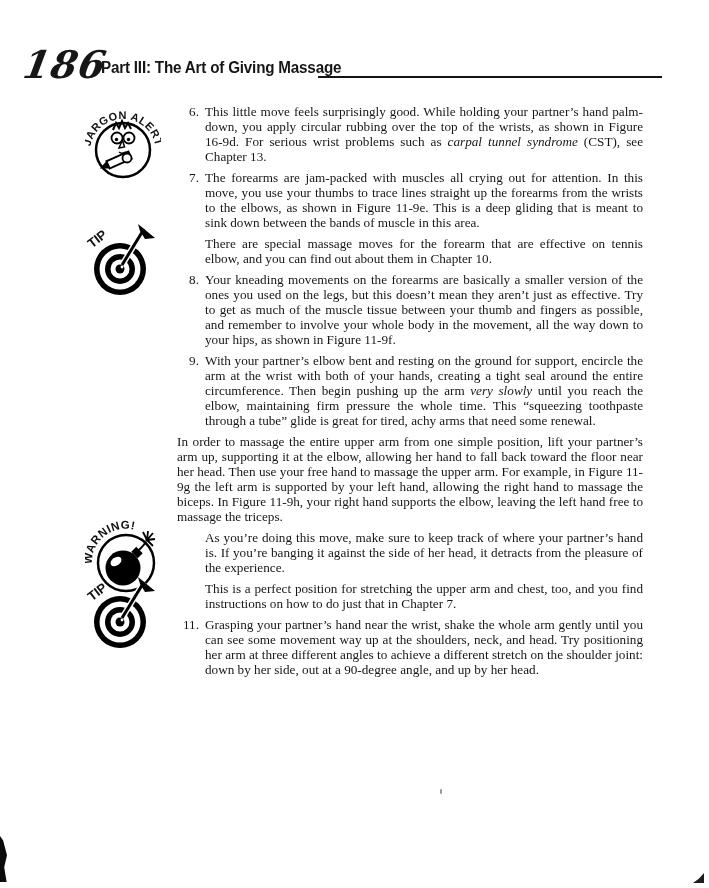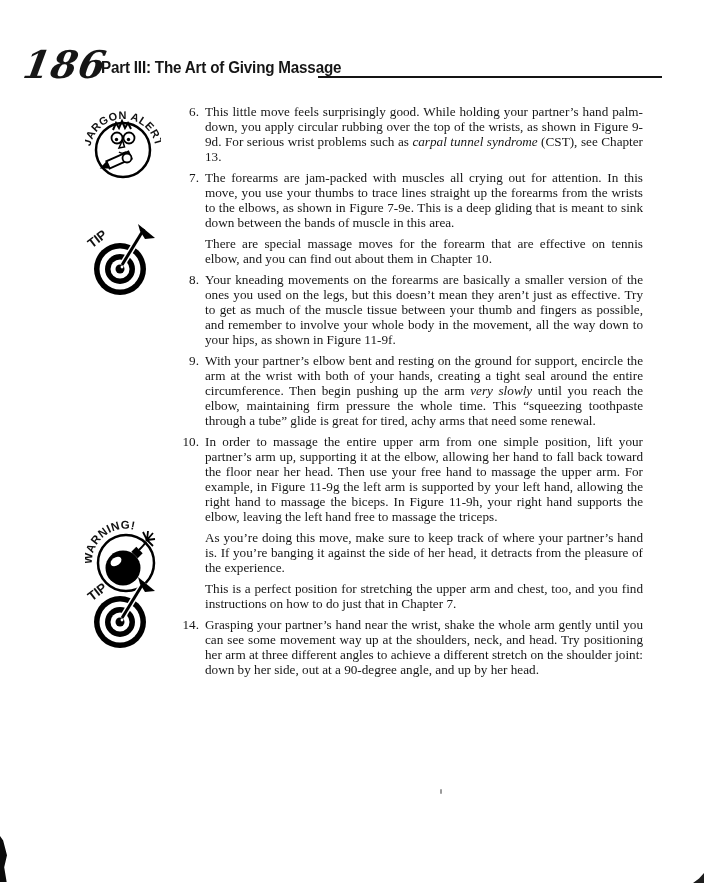--- a/index.html
+++ b/index.html
@@ -84,26 +84,26 @@
           <path d="M37.5,42 L34,50 L39.5,49 Z" fill="#fff" stroke="#000" stroke-width="1.5"></path>
           <path d="M34,54 Q37,56.5 41,54" fill="none" stroke="#000" stroke-width="1.5"></path>
           <g transform="rotate(-24 34 62)">
             <rect x="22" y="58" width="24" height="8" fill="#fff" stroke="#000" stroke-width="2"></rect>
             <path d="M22,58 L13,62 L22,66 Z" fill="#000"></path>
           </g>
           <circle cx="42" cy="60" r="4.5" fill="#fff" stroke="#000" stroke-width="1.8"></circle>
         </svg>
       </span>
       <span class="num">6.</span>
-      <div class="body"><span>This little move feels surprisingly good. While holding your partner’s hand palm-down, you apply circular rubbing over the top of the wrists, as shown in Figure 9-9d. For serious wrist problems such as </span><em>carpal tunnel syndrome</em><span> (CST), see Chapter 13.</span></div>
+      <div class="body"><span>This little move feels surprisingly good. While holding your partner’s hand palm-down, you apply circular rubbing over the top of the wrists, as shown in Figure 16-9d. For serious wrist problems such as </span><em>carpal tunnel syndrome</em><span> (CST), see Chapter 13.</span></div>
     </div>
 
     <div class="block item">
       <span class="num">7.</span>
-      <div class="body"><span>The forearms are jam-packed with muscles all crying out for attention. In this move, you use your thumbs to trace lines straight up the forearms from the wrists to the elbows, as shown in Figure 7-9e. This is a deep gliding that is meant to sink down between the bands of muscle in this area.</span></div>
+      <div class="body"><span>The forearms are jam-packed with muscles all crying out for attention. In this move, you use your thumbs to trace lines straight up the forearms from the wrists to the elbows, as shown in Figure 11-9e. This is a deep gliding that is meant to sink down between the bands of muscle in this area.</span></div>
     </div>
 
     <div class="block note">
       <span class="margin-icon mi-tip1">
         <svg width="74" height="76" viewBox="0 0 74 76">
           <circle cx="35" cy="47" r="26" fill="#000"></circle>
           <circle cx="35" cy="47" r="20.5" fill="#fff"></circle>
           <circle cx="35" cy="47" r="15" fill="#000"></circle>
           <circle cx="35" cy="47" r="9.5" fill="#fff"></circle>
           <circle cx="35" cy="47" r="4.5" fill="#000"></circle>
@@ -121,21 +121,20 @@
       <span class="num">8.</span>
       <div class="body"><span>Your kneading movements on the forearms are basically a smaller version of the ones you used on the legs, but this doesn’t mean they aren’t just as effective. Try to get as much of the muscle tissue between your thumb and fingers as possible, and remember to involve your whole body in the movement, all the way down to your hips, as shown in Figure 11-9f.</span></div>
     </div>
 
     <div class="block item">
       <span class="num">9.</span>
       <div class="body"><span>With your partner’s elbow bent and resting on the ground for support, encircle the arm at the wrist with both of your hands, creating a tight seal around the entire circumference. Then begin pushing up the arm </span><em>very slowly</em><span> until you reach the elbow, maintaining firm pressure the whole time. This “squeezing toothpaste through a tube” glide is great for tired, achy arms that need some renewal.</span></div>
     </div>
 
     <div class="block item">
-      <span class="num">10.</span>
       <div class="body"><span>In order to massage the entire upper arm from one simple position, lift your partner’s arm up, supporting it at the elbow, allowing her hand to fall back toward the floor near her head. Then use your free hand to massage the upper arm. For example, in Figure 11-9g the left arm is supported by your left hand, allowing the right hand to massage the biceps. In Figure 11-9h, your right hand supports the elbow, leaving the left hand free to massage the triceps.</span></div>
     </div>
 
     <div class="block note">
       <span class="margin-icon mi-warning">
         <svg width="78" height="80" viewBox="0 0 78 80">
           <path id="warn-arc" d="M 7,52 A 34,34 0 0 1 67,27" fill="none"></path>
           <text font-size="11.5" font-weight="bold" letter-spacing="0.5" fill="#111">
             <textPath href="#warn-arc" startOffset="2%">WARNING!</textPath>
           </text>
@@ -163,21 +162,21 @@
           <path d="M59,7 L37,43" stroke="#fff" stroke-width="6"></path>
           <path d="M59,7 L37,43" stroke="#000" stroke-width="3"></path>
           <path d="M53,2 L70,16 L60,17 L55,9 Z" fill="#000"></path>
           <text x="4" y="22" font-size="13" font-weight="bold" fill="#111" transform="rotate(-38 12 20)">TIP</text>
         </svg>
       </span>
       <div class="body"><span>This is a perfect position for stretching the upper arm and chest, too, and you find instructions on how to do just that in Chapter 7.</span></div>
     </div>
 
     <div class="block item">
-      <span class="num">14.</span>
+      <span class="num">11.</span>
       <div class="body"><span>Grasping your partner’s hand near the wrist, shake the whole arm gently until you can see some movement way up at the shoulders, neck, and head. Try positioning her arm at three different angles to achieve a different stretch on the shoulder joint: down by her side, out at a 90-degree angle, and up by her head.</span></div>
     </div>
 
   </div>
 
   <div class="artifact-left"></div>
   <div class="artifact-corner"></div>
   <div class="artifact-dot"></div>
 
 </div>

